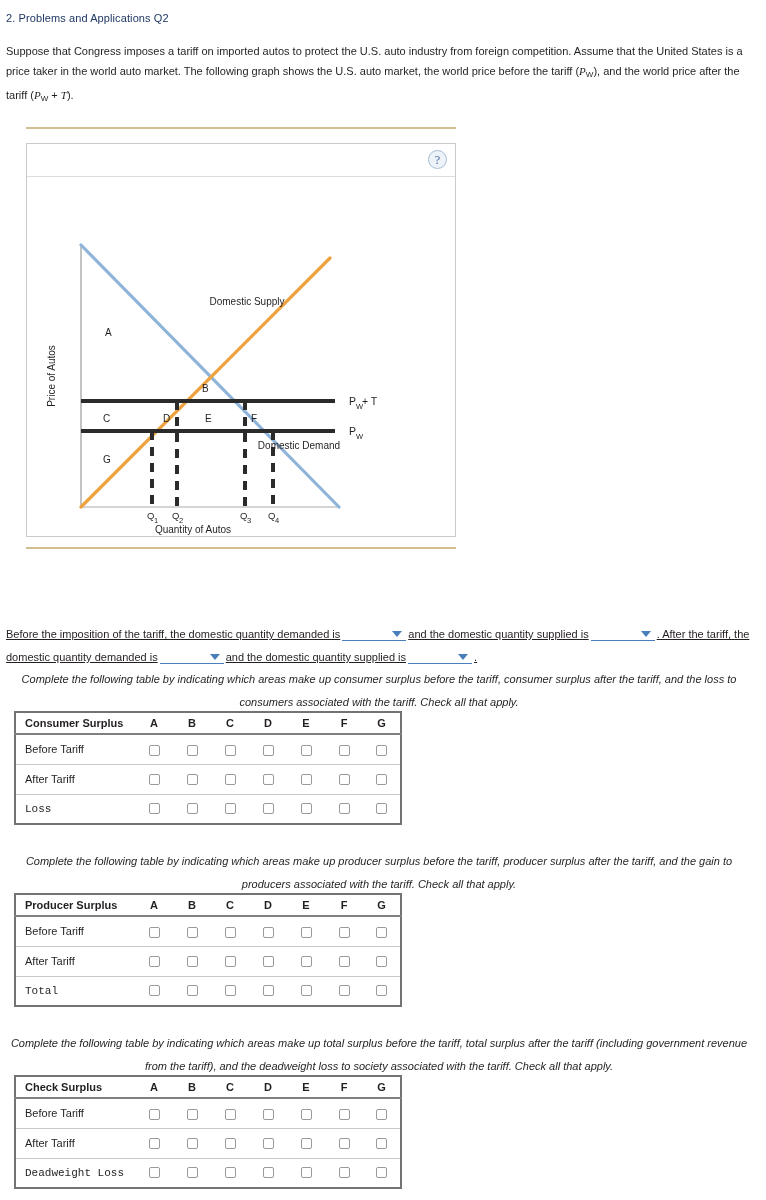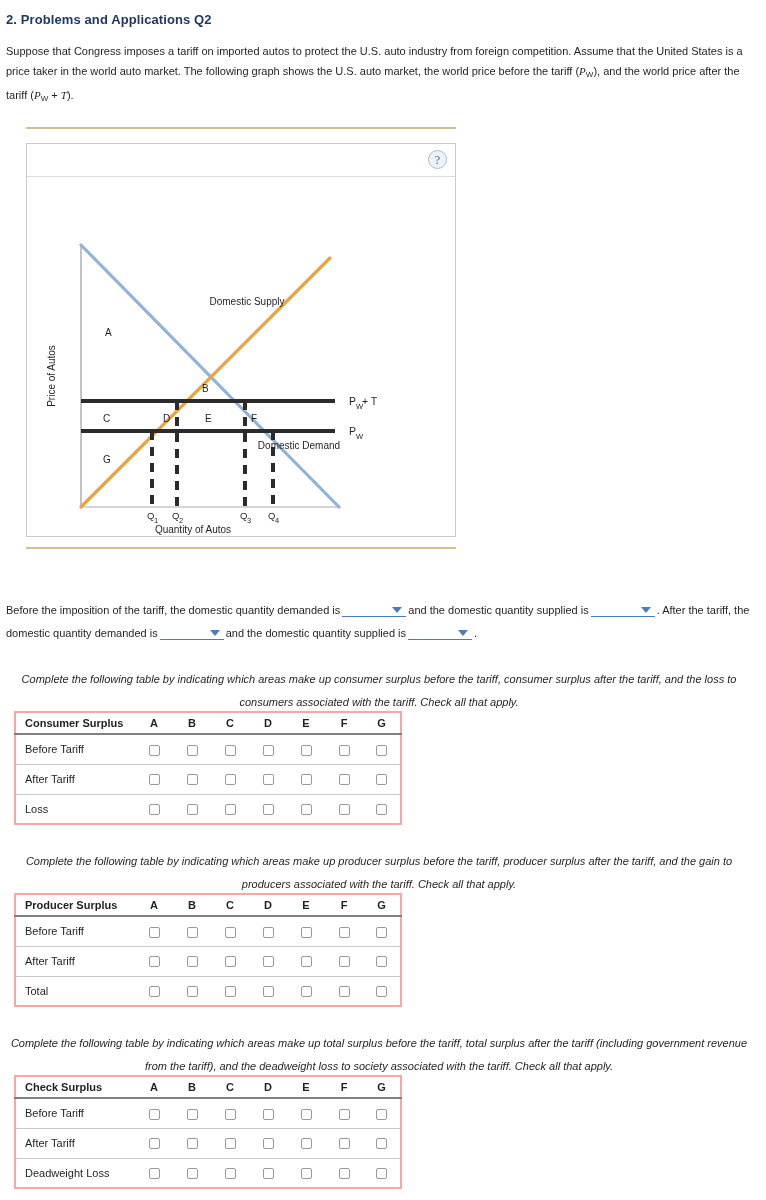--- a/index.html
+++ b/index.html
@@ -14,22 +14,22 @@
     color: #231f20;
     font-size: 11px;
     position: relative;
     overflow: hidden;
   }
 
   
   .q-title {
     position: absolute;
     left: 6px; top: 12px;
-    font-size: 13px;
-    font-weight: bold;
+    font-size: 11px;
+    font-weight: normal;
     color: #1f3864;
     letter-spacing: 0.1px;
   }
 
   
   .intro {
     position: absolute;
     left: 6px; top: 41px;
     width: 746px;
     font-size: 11px;
@@ -82,21 +82,21 @@
   .plot-svg { display: block; }
 
   
   .dd-para {
     position: absolute;
     left: 6px;
     width: 752px;
     font-size: 11px;
     line-height: 23px;
   }
-  .dd-para.p1 { top: 599px; }
+  .dd-para.p1 { top: 623px; text-decoration: underline; }
   .blank {
     display: inline-block;
     position: relative;
     width: 64px;
     height: 14px;
     border-bottom: 1.5px solid #4a7ebb;
     vertical-align: -3px;
     margin: 0 2px;
     cursor: pointer;
   }
@@ -117,31 +117,31 @@
     font-size: 11px;
     line-height: 23px;
     font-style: italic;
     text-align: center;
   }
 
   
   .surplus-table {
     position: absolute;
     border-collapse: collapse;
-    border: 2px solid #fca5a5;
+    border: 2px solid #737373;
     background: #fff;
     font-size: 11px;
   }
   .surplus-table td, .surplus-table th {
     border-bottom: 1px solid #c8c8c8;
     padding: 0;
     text-align: center;
     font-weight: normal;
   }
-  .surplus-table tr:last-child td { border-bottom: none; }
+  .surplus-table tr:last-child td { border-bottom: none; font-family: Liberation Mono, monospace; }
   .surplus-table th {
     font-weight: bold;
     height: 22px;
     border-bottom: 2px solid #808080;
   }
   .surplus-table th.rowhead, .surplus-table td.rowhead {
     text-align: left;
     padding-left: 9px;
     width: 120px;
   }

